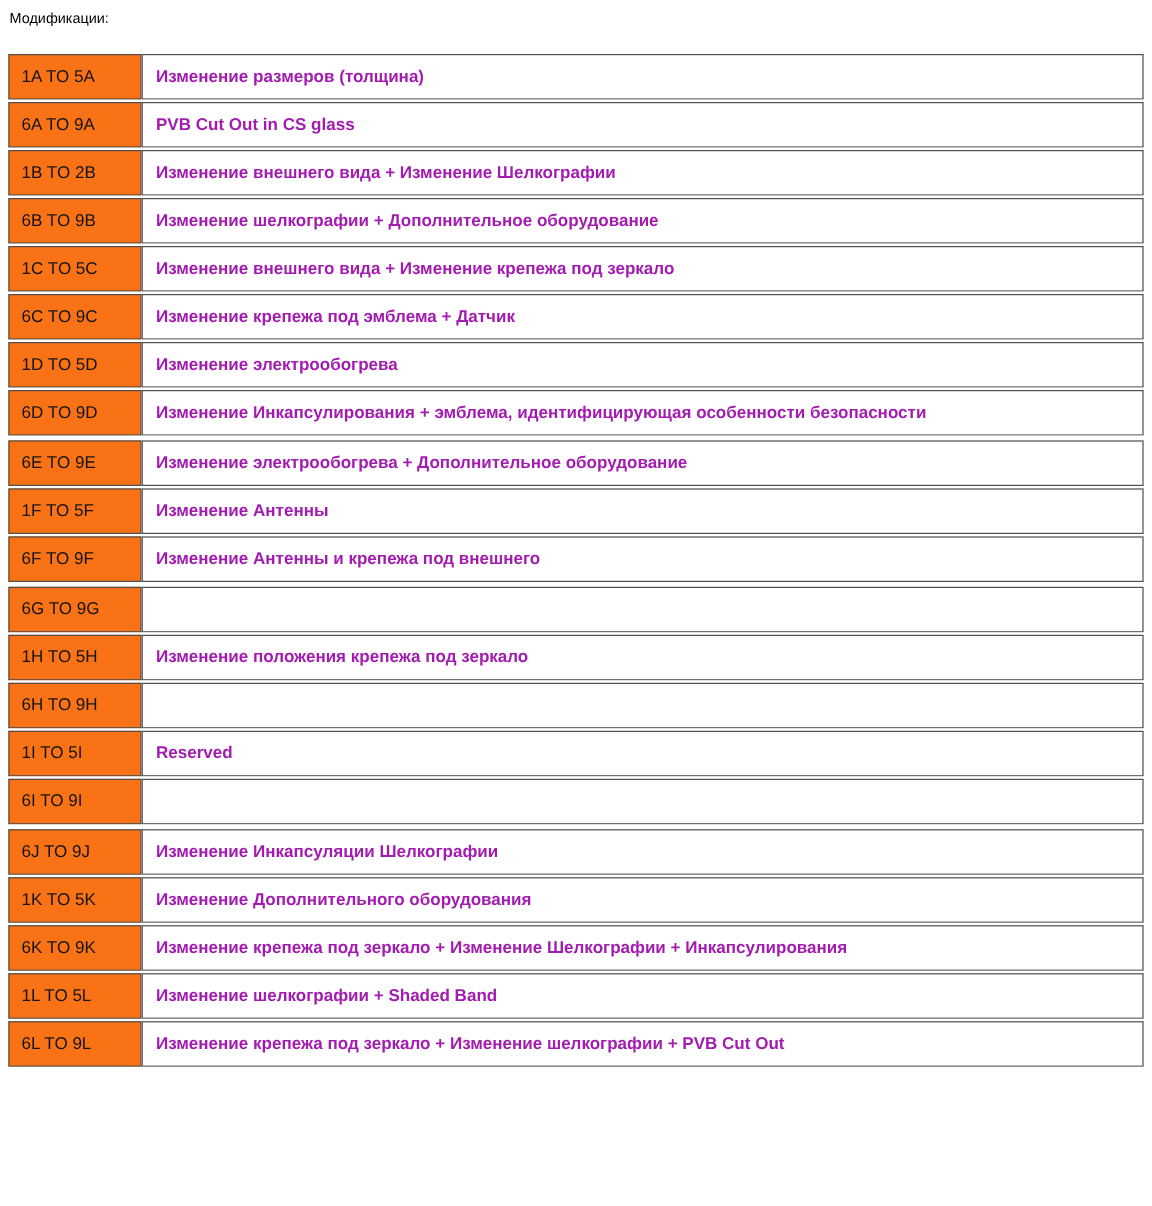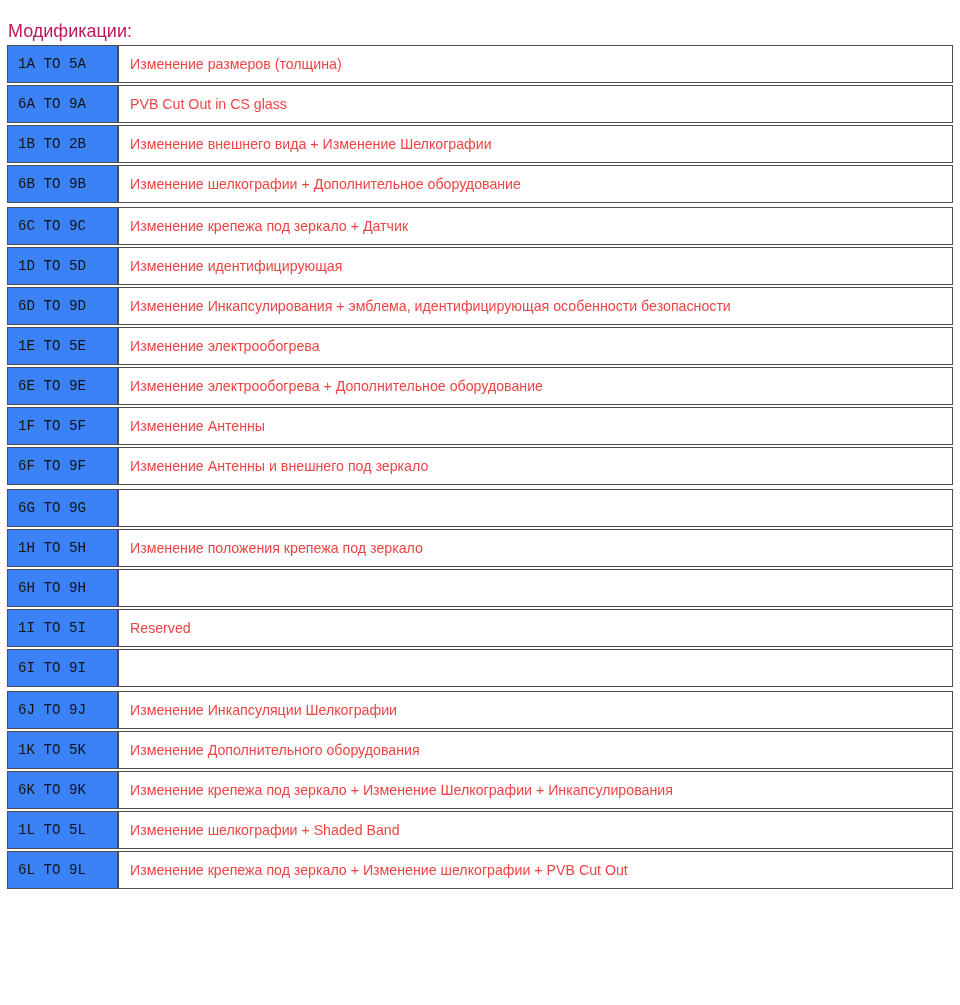--- a/index.html
+++ b/index.html
@@ -20,24 +20,24 @@
     position: relative;
     width: 960px;
     height: 1005px;
     background: #ffffff;
   }
 
   
   .page-title {
     position: absolute;
     left: 8px;
-    top: 22px;
-    font-size: 18px;
+    top: 6px;
+    font-size: 12px;
     line-height: 18px;
-    color: #be185d;
+    color: #000000;
     white-space: nowrap;
   }
 
   
   .mod-table {
     position: absolute;
     left: 7px;
     top: 45px;
     width: 946px;
     border-collapse: separate;
@@ -56,38 +56,38 @@
     font-size: 14.2px;
     line-height: 17px;
     padding: 0;
     box-sizing: border-box;
   }
 
   .cell-code {
     width: 111px;
     min-width: 111px;
     max-width: 111px;
-    background: #3b82f6;
+    background: #f97316;
     border-left: 1px solid #4d4d4d;
     border-right: 1px solid #4d4d4d;
     padding-left: 10px !important;
     color: #141414;
     white-space: nowrap;
     overflow: hidden;
-    font-family: Liberation Mono, monospace;
   }
 
   .cell-desc {
     background: #ffffff;
     border-left: 1px solid #4d4d4d;
     border-right: 1px solid #4d4d4d;
     padding-left: 11px !important;
-    color: #ef4444;
+    color: #a21caf;
     white-space: nowrap;
     overflow: hidden;
+    font-weight: bold;
   }
 
   
   .seam td {
     height: 2px;
     border: 0;
     background: #ffffff;
     padding: 0;
     font-size: 0;
     line-height: 0;
@@ -123,68 +123,68 @@
         <tr class="seam">
           <td colspan="2"></td>
         </tr>
         <tr class="mod-row">
           <td class="cell-code">6B TO 9B</td>
           <td class="cell-desc">Изменение шелкографии + Дополнительное оборудование</td>
         </tr>
         <tr class="seam">
           <td colspan="2"></td>
         </tr>
+        <tr class="mod-row">
+          <td class="cell-code">1C TO 5C</td>
+          <td class="cell-desc">Изменение внешнего вида + Изменение крепежа под зеркало</td>
+        </tr>
         <tr class="seam">
           <td colspan="2"></td>
         </tr>
         <tr class="mod-row">
           <td class="cell-code">6C TO 9C</td>
-          <td class="cell-desc">Изменение крепежа под зеркало + Датчик</td>
+          <td class="cell-desc">Изменение крепежа под эмблема + Датчик</td>
         </tr>
         <tr class="seam">
           <td colspan="2"></td>
         </tr>
         <tr class="mod-row">
           <td class="cell-code">1D TO 5D</td>
-          <td class="cell-desc">Изменение идентифицирующая</td>
+          <td class="cell-desc">Изменение электрообогрева</td>
         </tr>
         <tr class="seam">
           <td colspan="2"></td>
         </tr>
         <tr class="mod-row">
           <td class="cell-code">6D TO 9D</td>
           <td class="cell-desc">Изменение Инкапсулирования + эмблема, идентифицирующая особенности безопасности</td>
         </tr>
         <tr class="seam">
           <td colspan="2"></td>
         </tr>
-        <tr class="mod-row">
-          <td class="cell-code">1E TO 5E</td>
-          <td class="cell-desc">Изменение электрообогрева</td>
-        </tr>
         <tr class="seam">
           <td colspan="2"></td>
         </tr>
         <tr class="mod-row">
           <td class="cell-code">6E TO 9E</td>
           <td class="cell-desc">Изменение электрообогрева + Дополнительное оборудование</td>
         </tr>
         <tr class="seam">
           <td colspan="2"></td>
         </tr>
         <tr class="mod-row">
           <td class="cell-code">1F TO 5F</td>
           <td class="cell-desc">Изменение Антенны</td>
         </tr>
         <tr class="seam">
           <td colspan="2"></td>
         </tr>
         <tr class="mod-row">
           <td class="cell-code">6F TO 9F</td>
-          <td class="cell-desc">Изменение Антенны и внешнего под зеркало</td>
+          <td class="cell-desc">Изменение Антенны и крепежа под внешнего</td>
         </tr>
         <tr class="seam">
           <td colspan="2"></td>
         </tr>
         <tr class="seam">
           <td colspan="2"></td>
         </tr>
         <tr class="mod-row">
           <td class="cell-code">6G TO 9G</td>
           <td class="cell-desc"></td>

